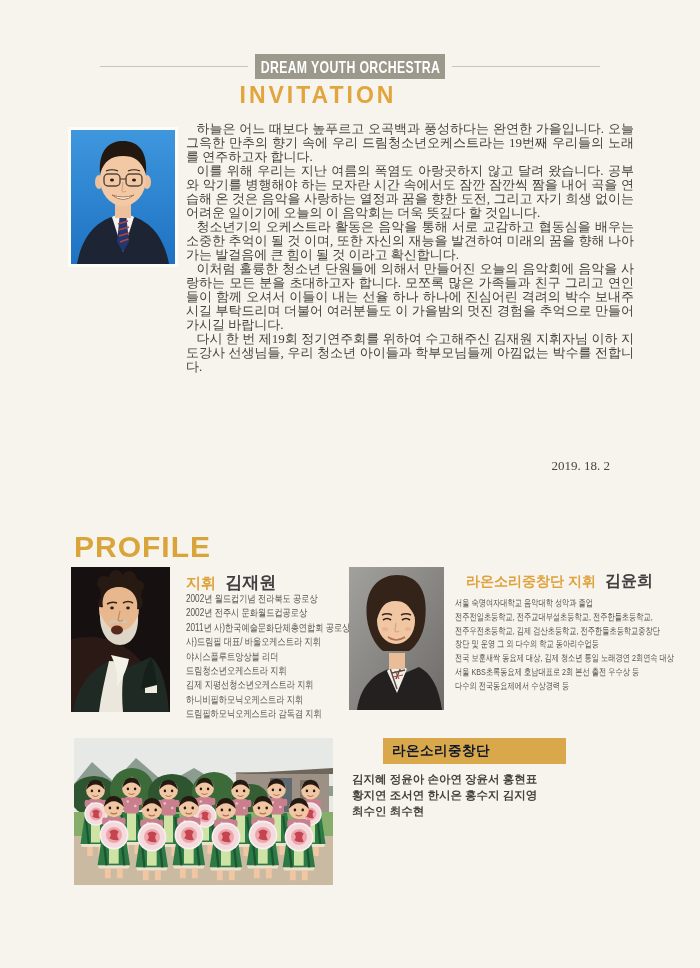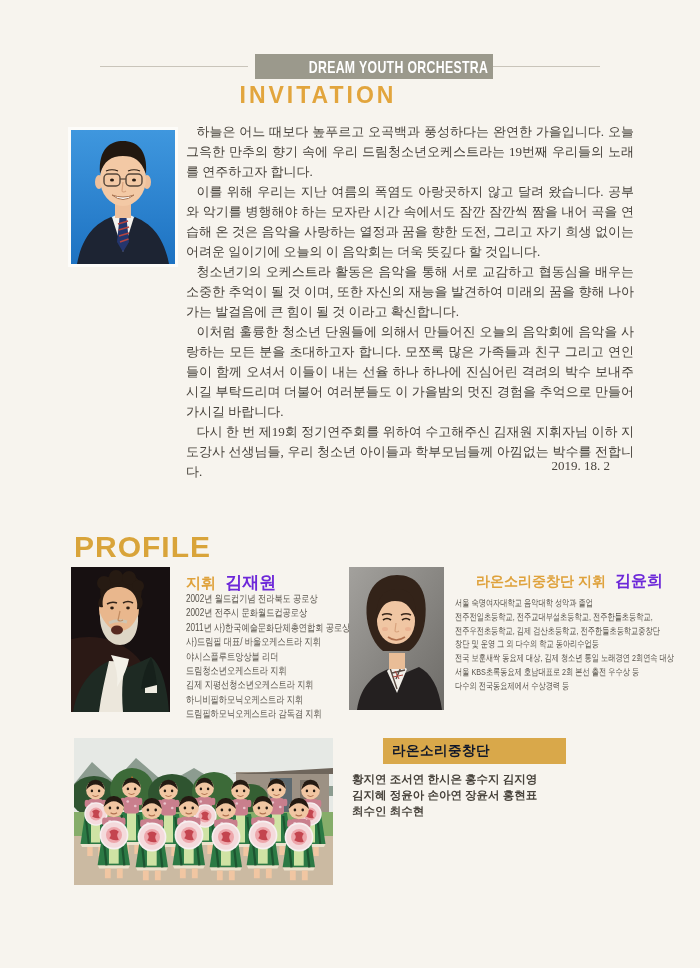--- a/index.html
+++ b/index.html
@@ -11,42 +11,42 @@
   }
   .page{position:relative;width:700px;height:968px;background:#f7f4ee;overflow:hidden;}
 
   
   .rule{position:absolute;top:66px;height:1px;background:#c9c4ba;}
   .rule.left{left:100px;width:148px;}
   .rule.right{left:452px;width:148px;}
   .banner{
     position:absolute;top:54px;left:255px;width:190px;height:25px;
     background:#9b998c;color:#ffffff;
-    display:flex;align-items:center;justify-content:center;padding-left:48px;
+    display:flex;align-items:center;justify-content:center;
   }
   .banner span{
     display:inline-block;white-space:nowrap;
     font-size:15px;font-weight:bold;letter-spacing:.4px;
     transform:scale(.82,1.1);
   }
   .inv-title{
     position:absolute;top:82px;left:0;width:636px;text-align:center;
     font-size:23px;font-weight:bold;letter-spacing:3px;color:#e2a53d;
   }
 
   
   .chairman-photo{
     position:absolute;left:68px;top:127px;width:104px;height:134px;
     border:3px solid #fdfcf9;background:#2b88d9;
   }
   .chairman-photo svg{display:block;width:100%;height:100%;}
   .letter{
     position:absolute;left:186px;top:122px;width:448px;
     font-family:"Liberation Serif",serif;
-    font-size:13px;line-height:20px;color:#46413a;
+    font-size:13px;line-height:14px;color:#46413a;
     text-align:justify;
   }
   .letter p{margin:0;text-indent:.8em;}
   .date-line{
     position:absolute;left:186px;top:458px;width:424px;text-align:right;
     font-family:"Liberation Serif",serif;font-size:13px;color:#4a453e;
   }
   .sign-line{
     position:absolute;left:186px;top:480px;width:434px;text-align:right;
     font-family:"Liberation Serif",serif;font-size:13px;color:#45403a;
@@ -60,23 +60,23 @@
     position:absolute;left:74px;top:530px;
     font-size:30px;font-weight:bold;letter-spacing:1px;color:#d9a43a;
   }
   .pphoto{position:absolute;background:#141010;}
   .pphoto svg{display:block;width:100%;height:100%;}
   .pphoto.conductor{left:71px;top:567px;width:99px;height:145px;}
   .pphoto.choirc{left:349px;top:567px;width:95px;height:143px;}
 
   .ptitle{position:absolute;font-size:15px;white-space:nowrap;}
   .ptitle .role{color:#dfa23c;font-weight:bold;}
-  .ptitle .name{color:#6d28d9;font-weight:bold;font-size:17px;margin-left:5px;}
+  .ptitle .name{color:#404040;font-weight:bold;font-size:17px;margin-left:5px;}
   .ptitle.t1{left:186px;top:571px;}
-  .ptitle.t2{left:476px;top:571px;}
+  .ptitle.t2{left:466px;top:571px;}
   .ptitle.t2 .role{font-size:14px;}
   .ptitle.t2 .name{font-size:16px;}
 
   .career{position:absolute;color:#57524a;}
   .career div{white-space:nowrap;transform-origin:0 50%;}
   .career.c1{left:186px;top:592px;font-size:10px;line-height:14.4px;}
   .career.c1 div{transform:scaleX(.82);}
   .career.c2{left:455px;top:596px;font-size:9.5px;line-height:13.8px;}
   .career.c2 div{transform:scaleX(.76);}
 
@@ -294,18 +294,18 @@
       <use href="#flower" transform="translate(78 99) scale(1.6)"></use>
       <use href="#flower" transform="translate(115 97) scale(1.6)"></use>
       <use href="#flower" transform="translate(152 99) scale(1.6)"></use>
       <use href="#flower" transform="translate(189 97) scale(1.6)"></use>
       <use href="#flower" transform="translate(225 99) scale(1.6)"></use>
     </svg>
   </div>
 
   <div class="choir-box">라온소리중창단</div>
   <div class="members">
+    <div>김지혜 정윤아 손아연 장윤서 홍현표</div>
     <div>황지연 조서연 한시은 홍수지 김지영</div>
-    <div>김지혜 정윤아 손아연 장윤서 홍현표</div>
     <div>최수인 최수현</div>
   </div>
 
 </div>
 
 </body></html>

